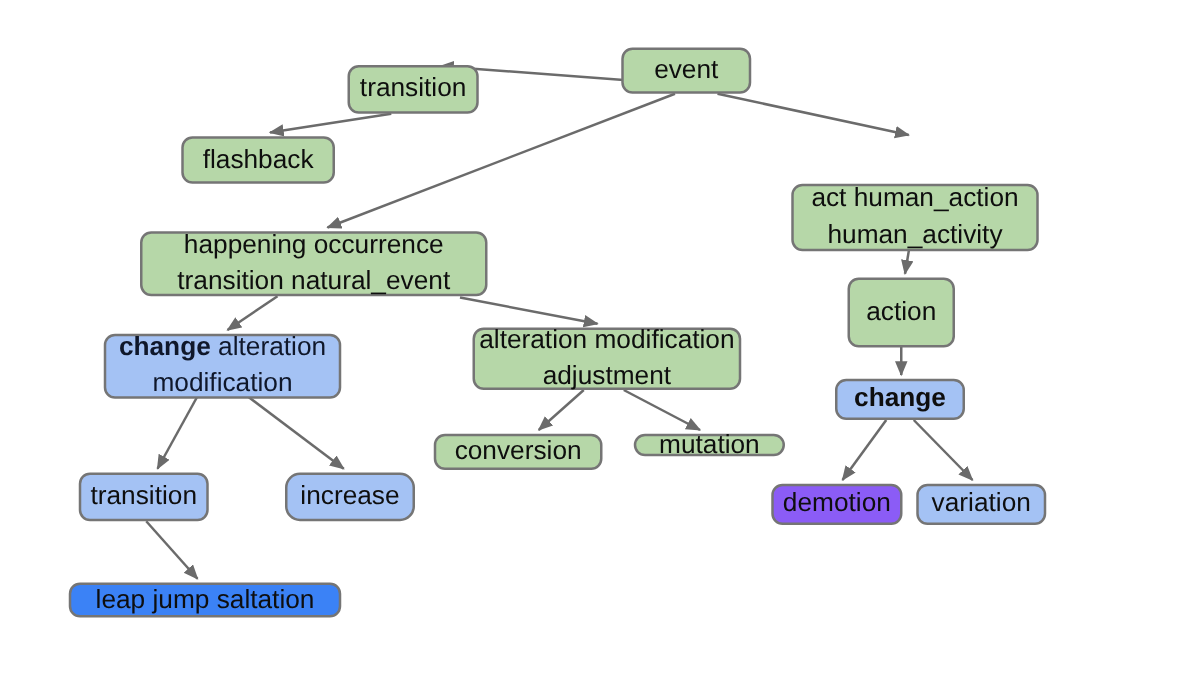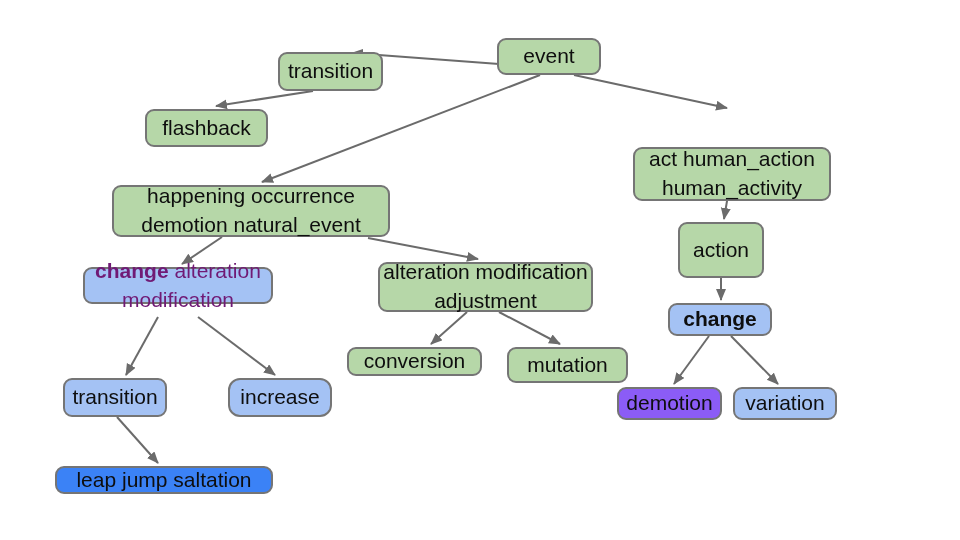--- a/index.html
+++ b/index.html
@@ -68,40 +68,40 @@
       </div>
       <div class="node" style="left: 145px; top: 109px; width: 123px; height: 38px; background: rgb(182, 215, 168); border-color: rgb(117, 117, 117); color: rgb(14, 14, 14);">
         <div><span>flashback</span></div>
       </div>
       <div class="node" style="left: 633px; top: 111px; width: 198px; height: 54px; background: rgb(182, 215, 168); border-color: rgb(117, 117, 117); color: rgb(14, 14, 14); margin-top: 36px;">
         <div><span>act human_action</span></div>
         <div><span>human_activity</span></div>
       </div>
       <div class="node" style="left: 112px; top: 185px; width: 278px; height: 52px; background: rgb(182, 215, 168); border-color: rgb(117, 117, 117); color: rgb(14, 14, 14);">
         <div><span>happening occurrence</span></div>
-        <div><span>demotion natural_event</span></div>
+        <div><span>transition natural_event</span></div>
       </div>
-      <div class="node" style="left: 83px; top: 267px; width: 190px; height: 37px; background: rgb(164, 194, 244); border-color: rgb(117, 117, 117); color: #701a75;">
+      <div class="node" style="left: 83px; top: 267px; width: 190px; height: 52px; background: rgb(164, 194, 244); border-color: rgb(117, 117, 117); color: #0f172a;">
         <div><span class="bold">change</span><span> alteration</span></div>
         <div><span>modification</span></div>
       </div>
       <div class="node" style="left: 378px; top: 262px; width: 215px; height: 50px; background: rgb(182, 215, 168); border-color: rgb(117, 117, 117); color: rgb(14, 14, 14);">
         <div><span>alteration modification</span></div>
         <div><span>adjustment</span></div>
       </div>
       <div class="node" style="left: 678px; top: 222px; width: 86px; height: 56px; background: rgb(182, 215, 168); border-color: rgb(117, 117, 117); color: rgb(14, 14, 14);">
         <div><span>action</span></div>
       </div>
       <div class="node" style="left: 668px; top: 303px; width: 104px; height: 33px; background: rgb(164, 194, 244); border-color: rgb(117, 117, 117); color: rgb(14, 14, 14);">
         <div><span class="bold">change</span></div>
       </div>
       <div class="node" style="left: 347px; top: 347px; width: 135px; height: 29px; background: rgb(182, 215, 168); border-color: rgb(117, 117, 117); color: rgb(14, 14, 14);">
         <div><span>conversion</span></div>
       </div>
-      <div class="node" style="left: 507px; top: 347px; width: 121px; height: 36px; background: rgb(182, 215, 168); border-color: rgb(117, 117, 117); color: rgb(14, 14, 14);">
+      <div class="node" style="left: 507px; top: 347px; width: 121px; height: 18px; background: rgb(182, 215, 168); border-color: rgb(117, 117, 117); color: rgb(14, 14, 14);">
         <div><span>mutation</span></div>
       </div>
       <div class="node" style="left: 63px; top: 378px; width: 104px; height: 39px; background: rgb(164, 194, 244); border-color: rgb(117, 117, 117); color: rgb(14, 14, 14);">
         <div><span>transition</span></div>
       </div>
       <div class="node" style="left: 228px; top: 378px; width: 104px; height: 39px; background: rgb(164, 194, 244); border-color: rgb(117, 117, 117); color: rgb(14, 14, 14); border-radius: 12px;">
         <div><span>increase</span></div>
       </div>
       <div class="node" style="left: 617px; top: 387px; width: 105px; height: 33px; background: #8b5cf6; border-color: rgb(117, 117, 117); color: rgb(14, 14, 14);">
         <div><span>demotion</span></div>

